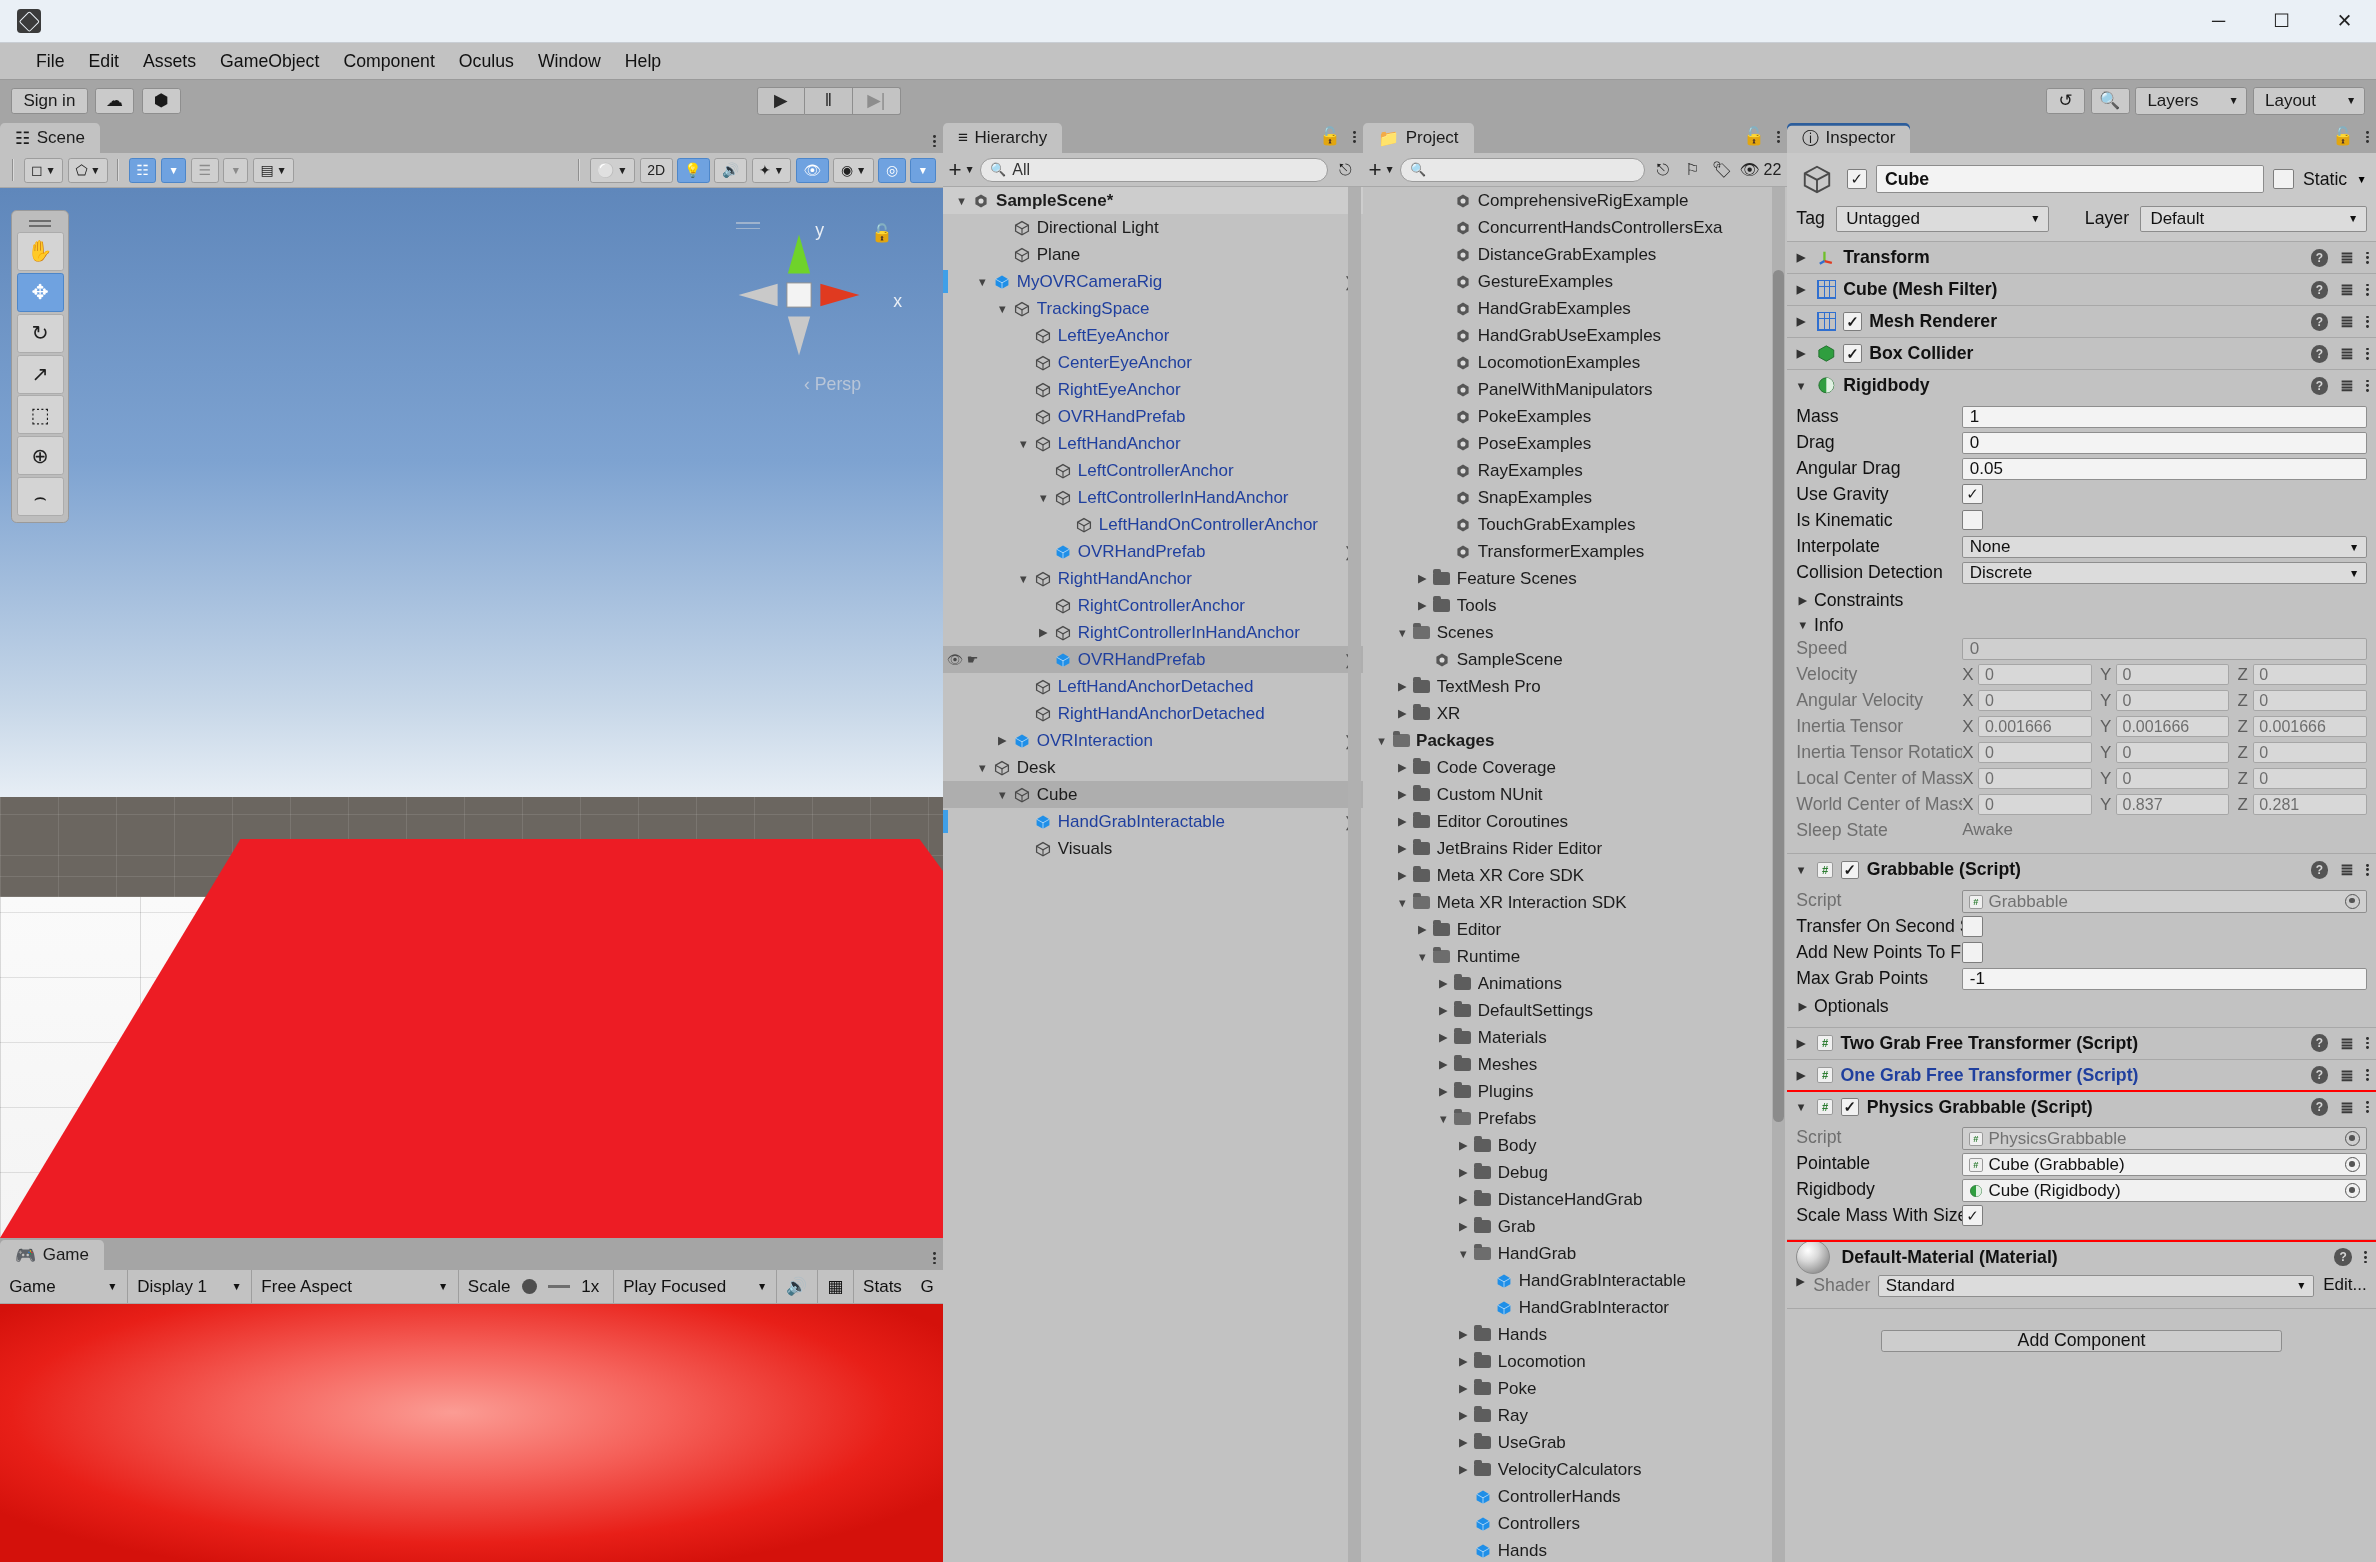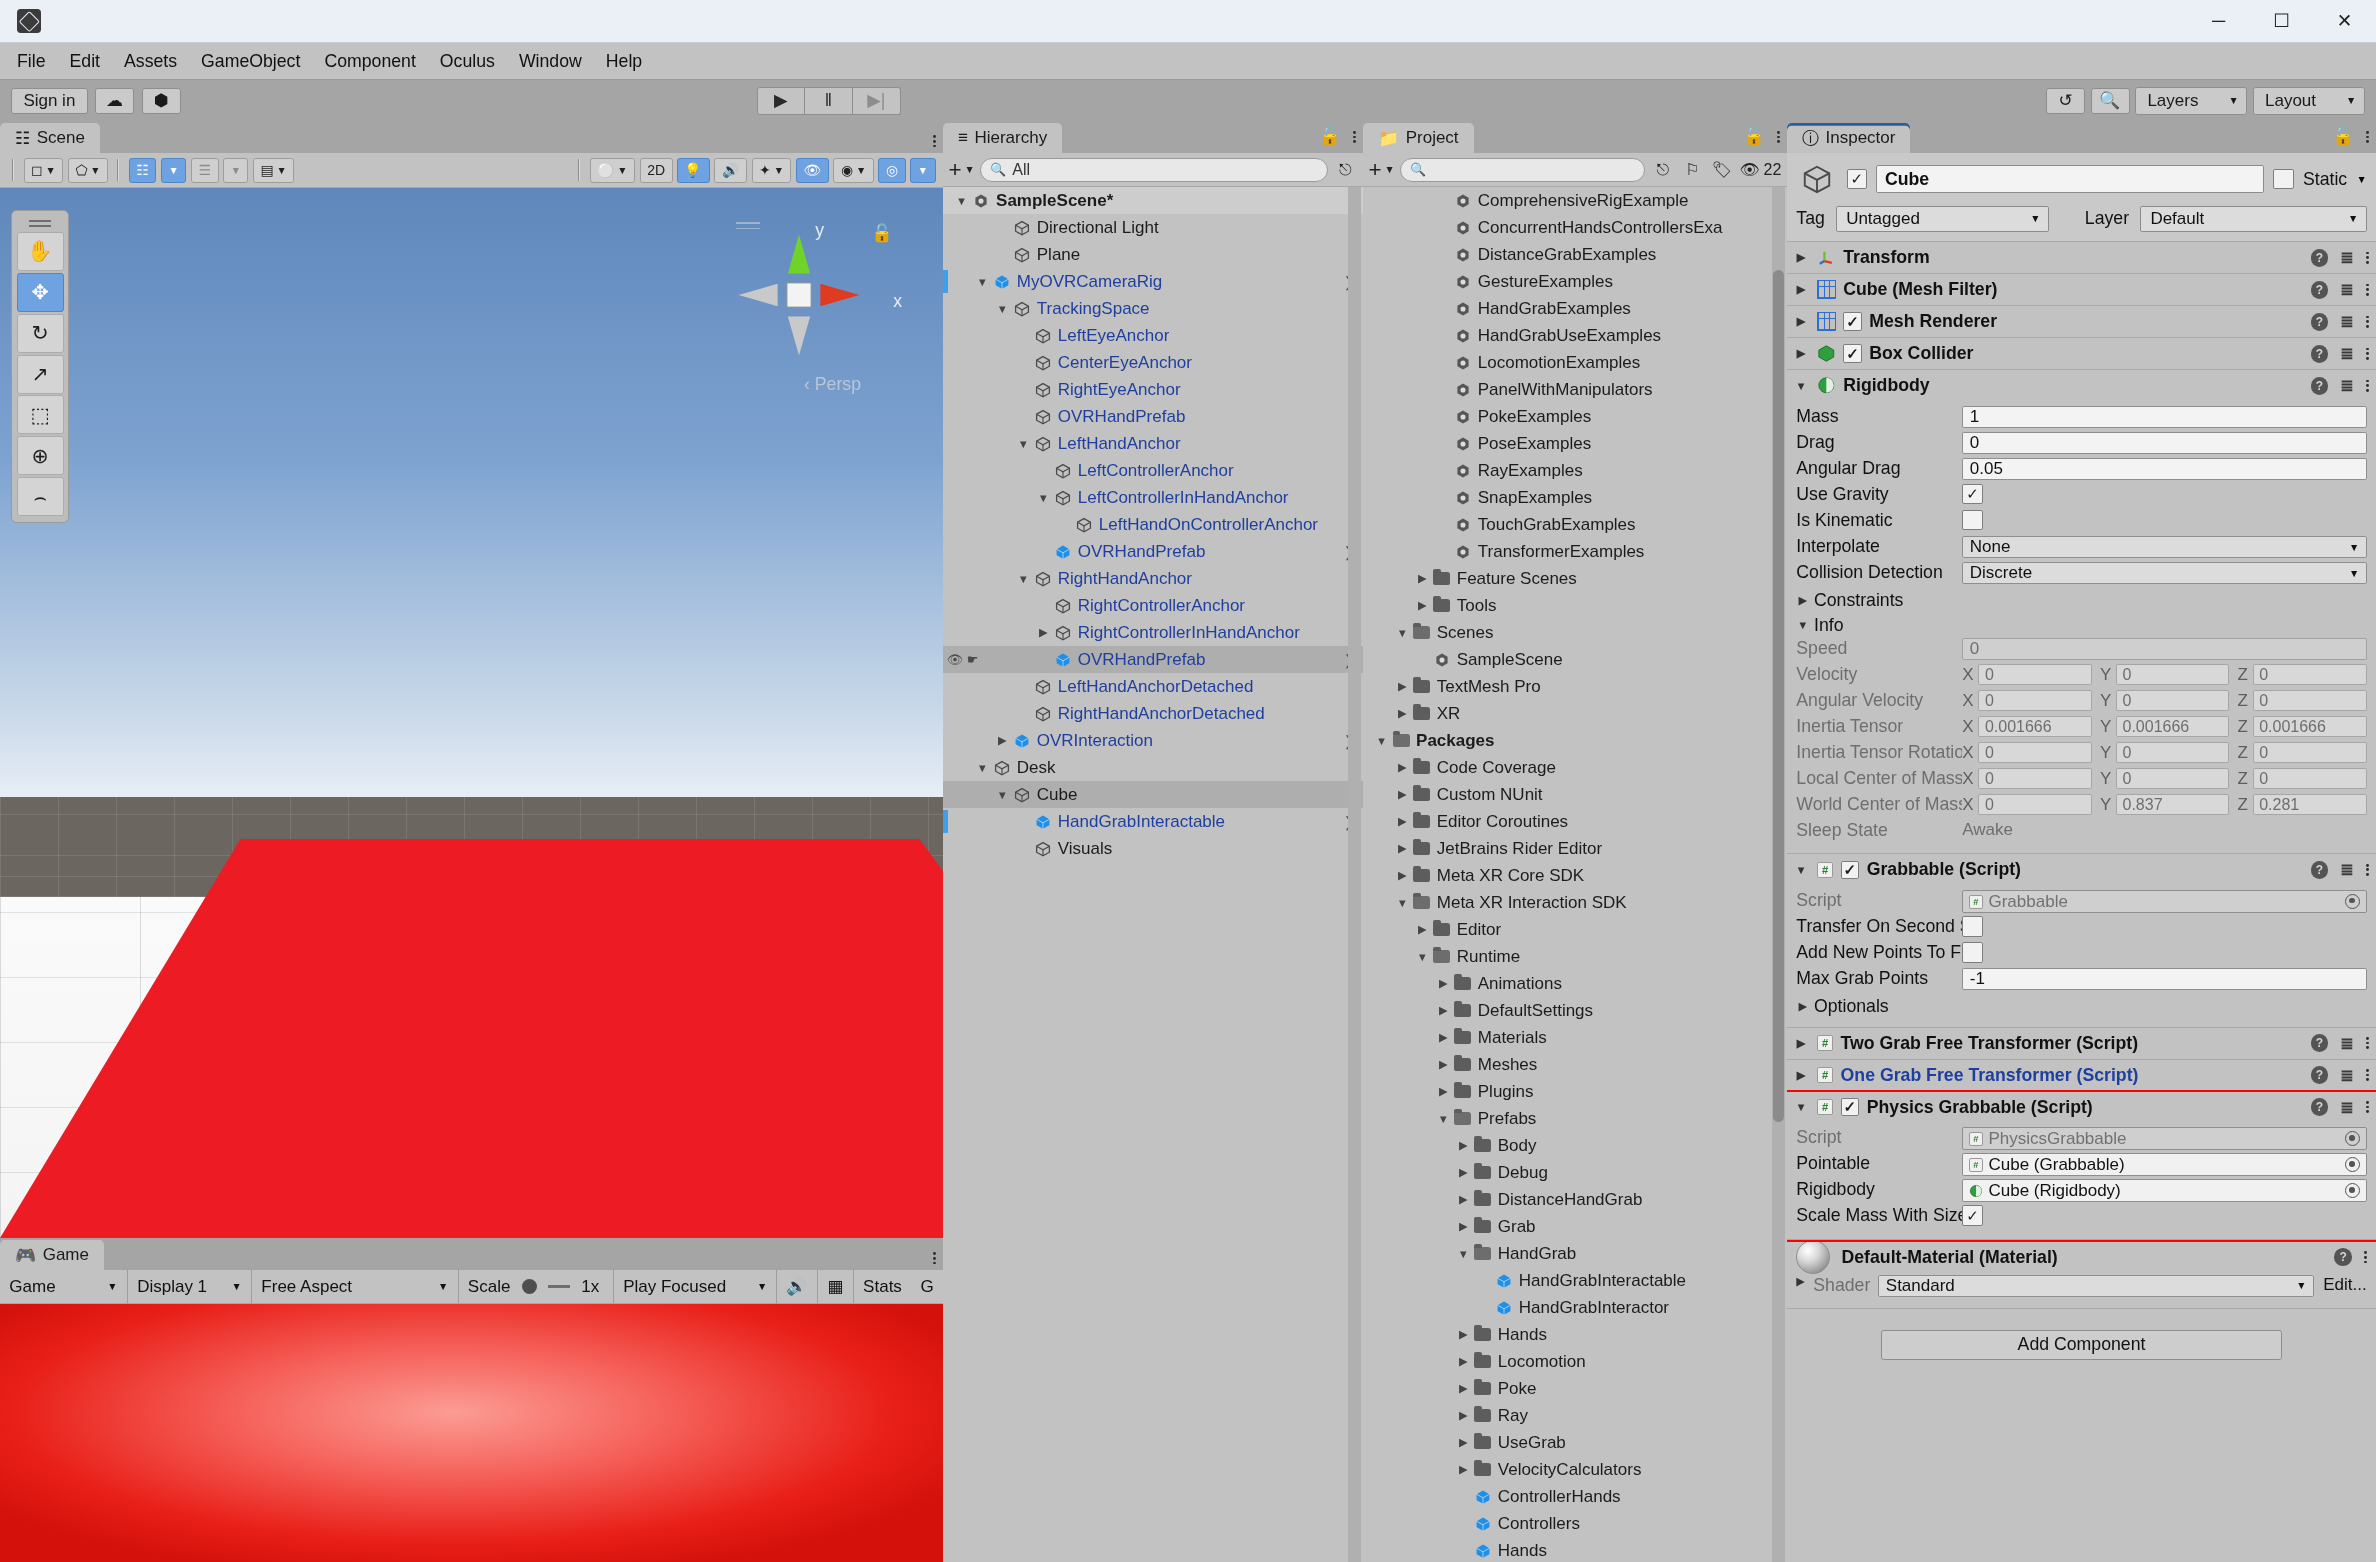--- a/index.html
+++ b/index.html
@@ -29,21 +29,21 @@
   .titlebar .wtitle { font-size: 19.6px; color: #1b1b1b; letter-spacing: 0.1px; }
   .titlebar .wbtns { margin-left: auto; display: flex; height: 100%; }
   .titlebar .wbtn {
     width: 63px; height: 100%; display: flex; align-items: center; justify-content: center;
     font-size: 18.6px; color: #232323; cursor: default;
   }
 
   
   .menubar {
     height: 37px; background: #c2c2c2; display: flex; align-items: center;
-    padding-left: 5px; flex: none; border-bottom: 0.9px solid #9a9a9a;
+    padding-left: 24px; flex: none; border-bottom: 0.9px solid #9a9a9a;
   }
   .menubar .mi { padding: 2.8px 12px; font-size: 17.7px; color: #111; cursor: default; }
 
   
   .toolbar {
     height: 41px; background: #a5a5a5; display: flex; align-items: center;
     padding: 0 11.2px; flex: none; gap: 7.5px;
   }
   .tb-btn {
     background: #cacaca; border: 0.9px solid #8e8e8e; border-radius: 2.8px;
@@ -284,21 +284,21 @@
 
   .mat-head { height: 35px; display: flex; align-items: center; gap: 11.2px; padding: 0 9.3px; }
   .mat-sphere {
     width: 34px; height: 34px; border-radius: 50%;
     background: radial-gradient(circle at 34% 30%, #ffffff 0%, #d9d9d9 35%, #8f8f8f 80%, #6a6a6a 100%);
     border: 0.9px solid #8d8d8d; flex: none;
   }
   .mat-title { font-size: 17.7px; font-weight: bold; color: #111; }
   .addcomp-wrap { padding: 20.5px 0; display: flex; justify-content: center; }
   .addcomp {
-    width: 401px; height: 30px; background: #cdcdcd; border: 0.9px solid #8d8d8d; border-radius: 2.8px;
+    width: 401px; height: 22px; background: #cdcdcd; border: 0.9px solid #8d8d8d; border-radius: 2.8px;
     display: flex; align-items: center; justify-content: center; font-size: 17.7px; color: #111;
   }
 </style>
 </head>
 <body>
 
 <div class="app">
 
   <div class="titlebar">
     <div class="unity-logo"></div>

